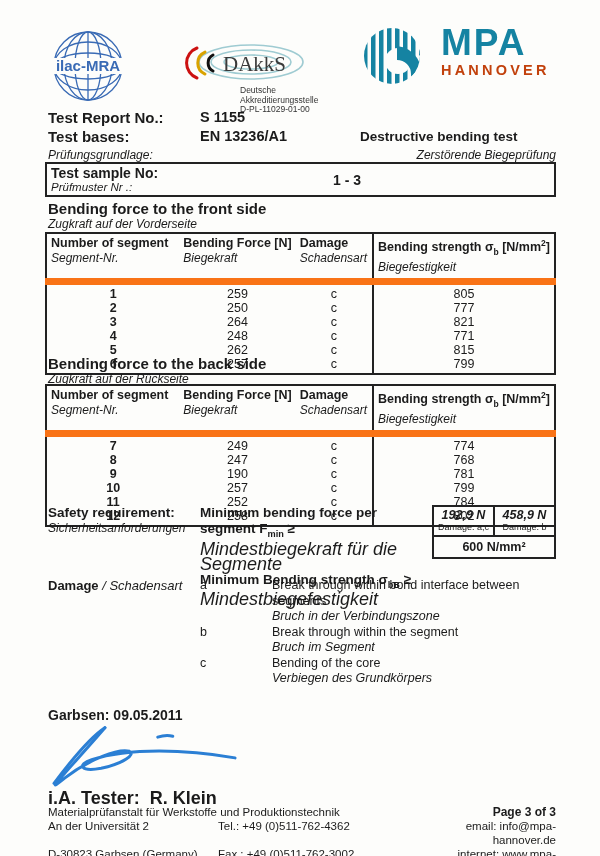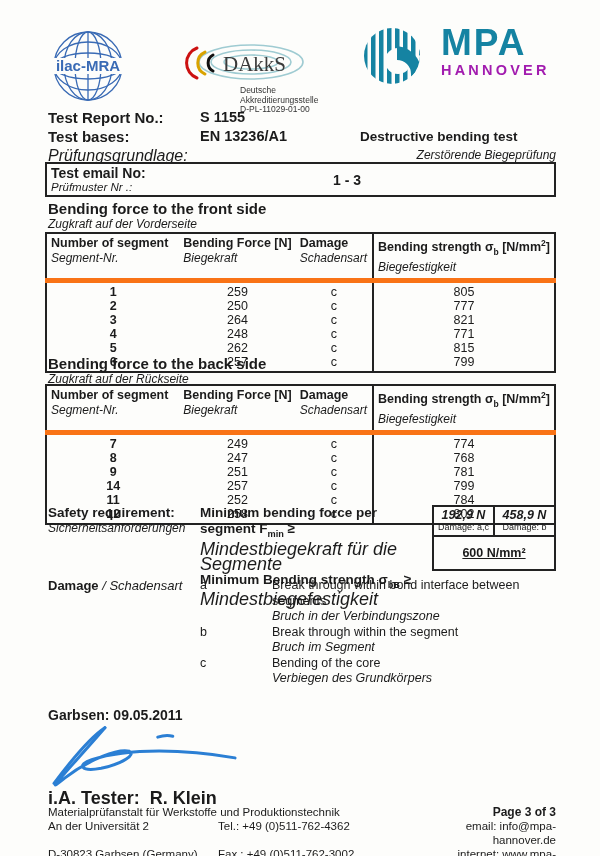--- a/index.html
+++ b/index.html
@@ -19,21 +19,21 @@
   .mpa-text { margin-left:16px; }
   .mpa-word { font-size:37px; font-weight:bold; letter-spacing:2px; line-height:37px; }
   .mpa-sub  { font-size:14.5px; font-weight:bold; letter-spacing:3.2px; margin-top:1px; }
 
   
   .report-head { position:absolute; left:48px; top:108px; width:508px; }
   .rh-row { display:flex; line-height:19px; }
   .rh-label { width:152px; font-weight:bold; font-size:15px; }
   .rh-value { font-weight:bold; font-size:14.5px; width:160px; }
   .rh-right { flex:1; text-align:left; font-weight:bold; font-size:13.5px; }
-  .rh-label-de { width:300px; font-style:italic; font-size:16px; }
+  .rh-label-de { width:300px; font-style:italic; font-size:12px; }
   .rh-right-de { flex:1; text-align:right; font-style:italic; font-size:12px; font-weight:normal; }
 
   
   .sample-box {
     position:absolute; left:45px; top:162px; width:511px; height:35px;
     border:2px solid #222; box-sizing:border-box;
   }
   .sample-l1 { font-weight:bold; font-size:14px; padding:1px 0 0 4px; }
   .sample-l2 { font-style:italic; font-size:11.5px; padding-left:4px; }
   .sample-value { position:absolute; left:240px; top:8px; width:120px; text-align:center; font-weight:bold; font-size:14px; }
@@ -41,21 +41,21 @@
   
   .sec-title { position:absolute; left:48px; }
   .st-en { font-weight:bold; font-size:15px; line-height:16px; }
   .st-de { font-style:italic; font-size:12px; line-height:14px; }
 
   
   .data-table {
     position:absolute; left:45px; width:511px;
     border-collapse:collapse; border:2px solid #222;
   }
-  .data-table thead tr { border-bottom:5px solid #f97316; }
+  .data-table thead tr { border-bottom:7px solid #f97316; }
   .data-table th { text-align:left; vertical-align:top; padding:2px 4px 3px 4px; font-weight:normal; }
   .th-en { font-size:12.5px; font-weight:bold; line-height:15px; white-space:nowrap; }
   .th-de { font-size:12px; font-style:italic; line-height:15px; }
   .data-table td { font-size:12.5px; text-align:center; padding:0; height:14px; line-height:14px; }
   .data-table tbody tr:first-child td { padding-top:2px; }
   .data-table tbody tr:last-child td { padding-bottom:2px; }
   .col-strength { border-left:2px solid #222; }
   .td-seg { font-weight:bold; }
 
   
@@ -65,21 +65,21 @@
   .saf-l2 { font-style:italic; font-size:12px; line-height:15px; }
   .safety-reqs { flex:1; }
   .req-en { font-weight:bold; font-size:13.5px; line-height:16px; }
   .req-de { font-style:italic; font-size:18px; line-height:15px; }
   .safety-box { width:120px; border:2px solid #222; align-self:flex-start; }
   .sb-top { display:flex; border-bottom:2px solid #222; }
   .sb-cell { width:50%; text-align:center; padding:1px 0 2px 0; }
   .sb-cell-l { border-right:2px solid #222; }
   .sb-val { font-weight:bold; font-size:12.5px; line-height:14px;font-style:italic; }
   .sb-note { font-size:9px; line-height:11px; }
-  .sb-bottom { text-align:center; font-weight:bold; font-size:12.5px; padding:9px 0;text-decoration:underline; }
+  .sb-bottom { text-align:center; font-weight:bold; font-size:12.5px; padding:3px 0; }
 
   
   .legend { position:absolute; left:48px; top:578px; width:508px; display:flex; }
   .legend-label { width:152px; font-size:13px; }
   .legend-label .b { font-weight:bold; }
   .legend-label .i { font-style:italic; }
   .legend-items { flex:1; }
   .legend-item { display:flex; }
   .li-code { width:72px; font-size:12.5px; line-height:15.5px; }
   .li-desc { flex:1; }
@@ -162,42 +162,42 @@
           <rect x="50" y="0" width="4.5" height="64"></rect>
           <rect x="58" y="0" width="4.5" height="64"></rect>
         </g>
         <circle cx="37" cy="37" r="13" fill="#fdfdfb"></circle>
         <path d="M37 37 L64 30 L64 44 Z" fill="#fdfdfb"></path>
         <path d="M36 36 A14 14 0 0 1 50 50 L58 58 A26 26 0 0 0 36 22 Z" fill="#1583a2"></path>
       </g>
     </svg>
     <div class="mpa-text">
       <div class="mpa-word" style="color:#1583a2">MPA</div>
-      <div class="mpa-sub" style="color:#a21caf">HANNOVER</div>
+      <div class="mpa-sub" style="color:#c2410c">HANNOVER</div>
     </div>
   </div>
 
   <div class="report-head">
     <div class="rh-row">
       <span class="rh-label">Test Report No.:</span>
       <span class="rh-value">S 1155</span>
     </div>
     <div class="rh-row">
       <span class="rh-label">Test bases:</span>
       <span class="rh-value">EN 13236/A1</span>
       <span class="rh-right">Destructive bending test</span>
     </div>
     <div class="rh-row">
       <span class="rh-label-de">Prüfungsgrundlage:</span>
       <span class="rh-right-de">Zerstörende Biegeprüfung</span>
     </div>
   </div>
 
   <div class="sample-box">
-    <div class="sample-l1">Test email No:</div>
+    <div class="sample-l1">Test sample No:</div>
     <div class="sample-l2">Prüfmuster Nr .:</div>
     <div class="sample-value">1 - 3</div>
   </div>
 
   <div class="sec-title" style="top:201px">
     <div class="st-en">Bending force to the front side</div>
     <div class="st-de">Zugkraft auf der Vorderseite</div>
   </div>
 
   <table class="data-table" style="top:232px">
@@ -307,26 +307,26 @@
           <td class="col-strength">774</td>
         </tr>
       <tr>
           <td class="td-seg">8</td>
           <td>247</td>
           <td>c</td>
           <td class="col-strength">768</td>
         </tr>
       <tr>
           <td class="td-seg">9</td>
-          <td>251</td>
+          <td>190</td>
           <td>c</td>
           <td class="col-strength">781</td>
         </tr>
       <tr>
-          <td class="td-seg">14</td>
+          <td class="td-seg">10</td>
           <td>257</td>
           <td>c</td>
           <td class="col-strength">799</td>
         </tr>
       <tr>
           <td class="td-seg">11</td>
           <td>252</td>
           <td>c</td>
           <td class="col-strength">784</td>
         </tr>

